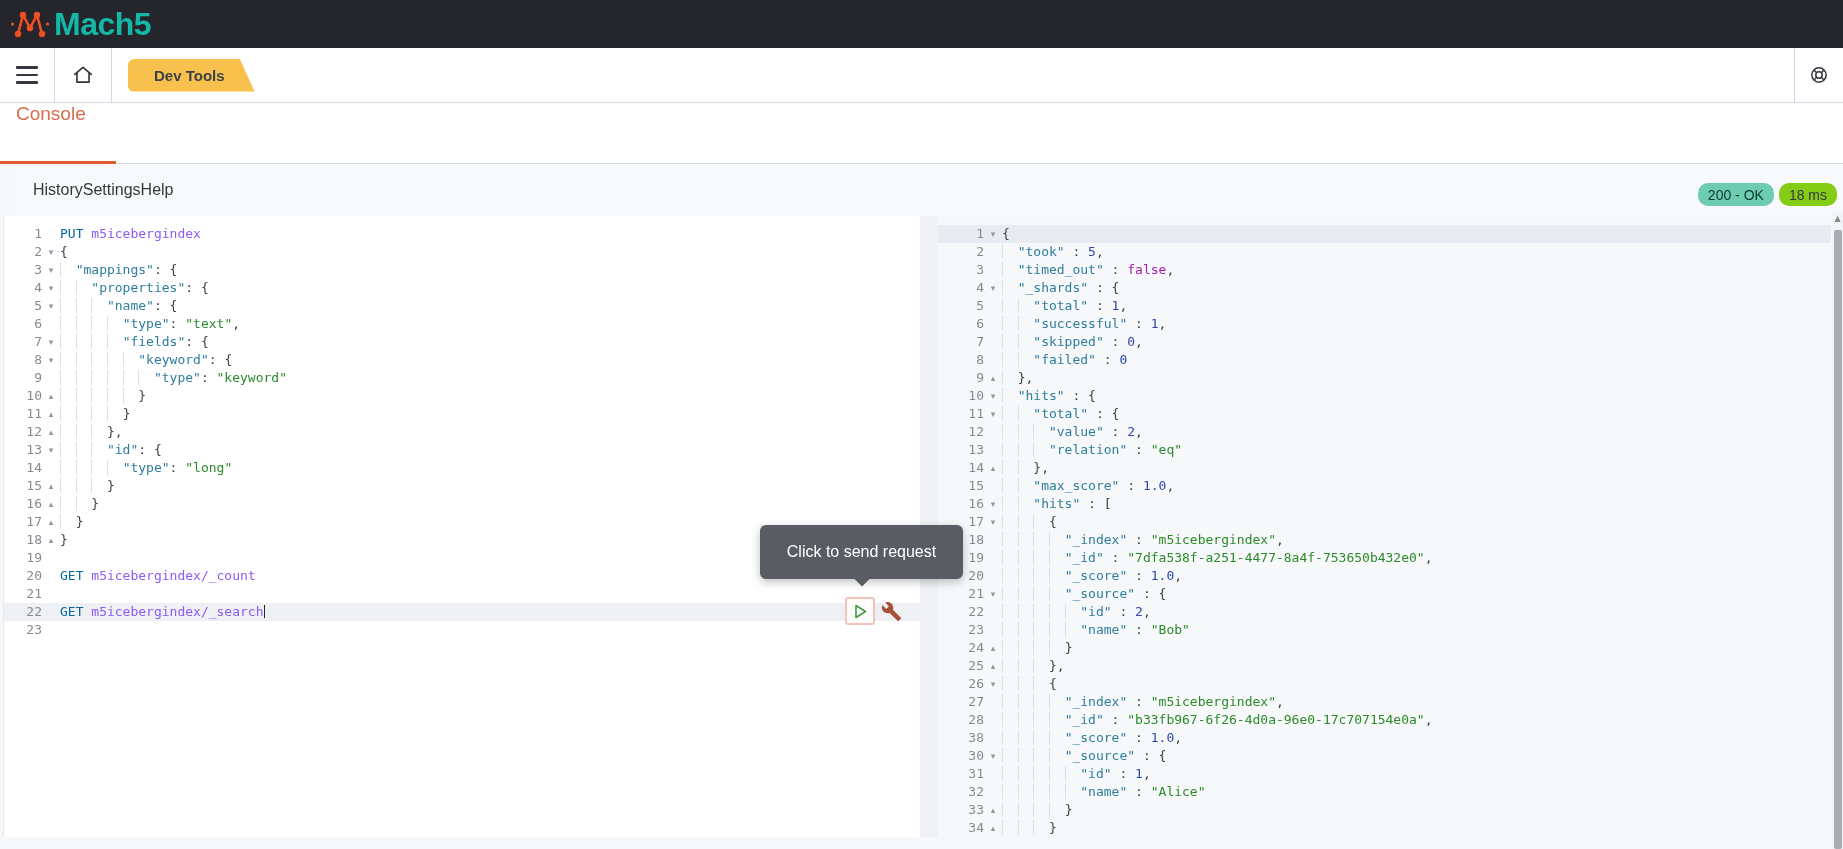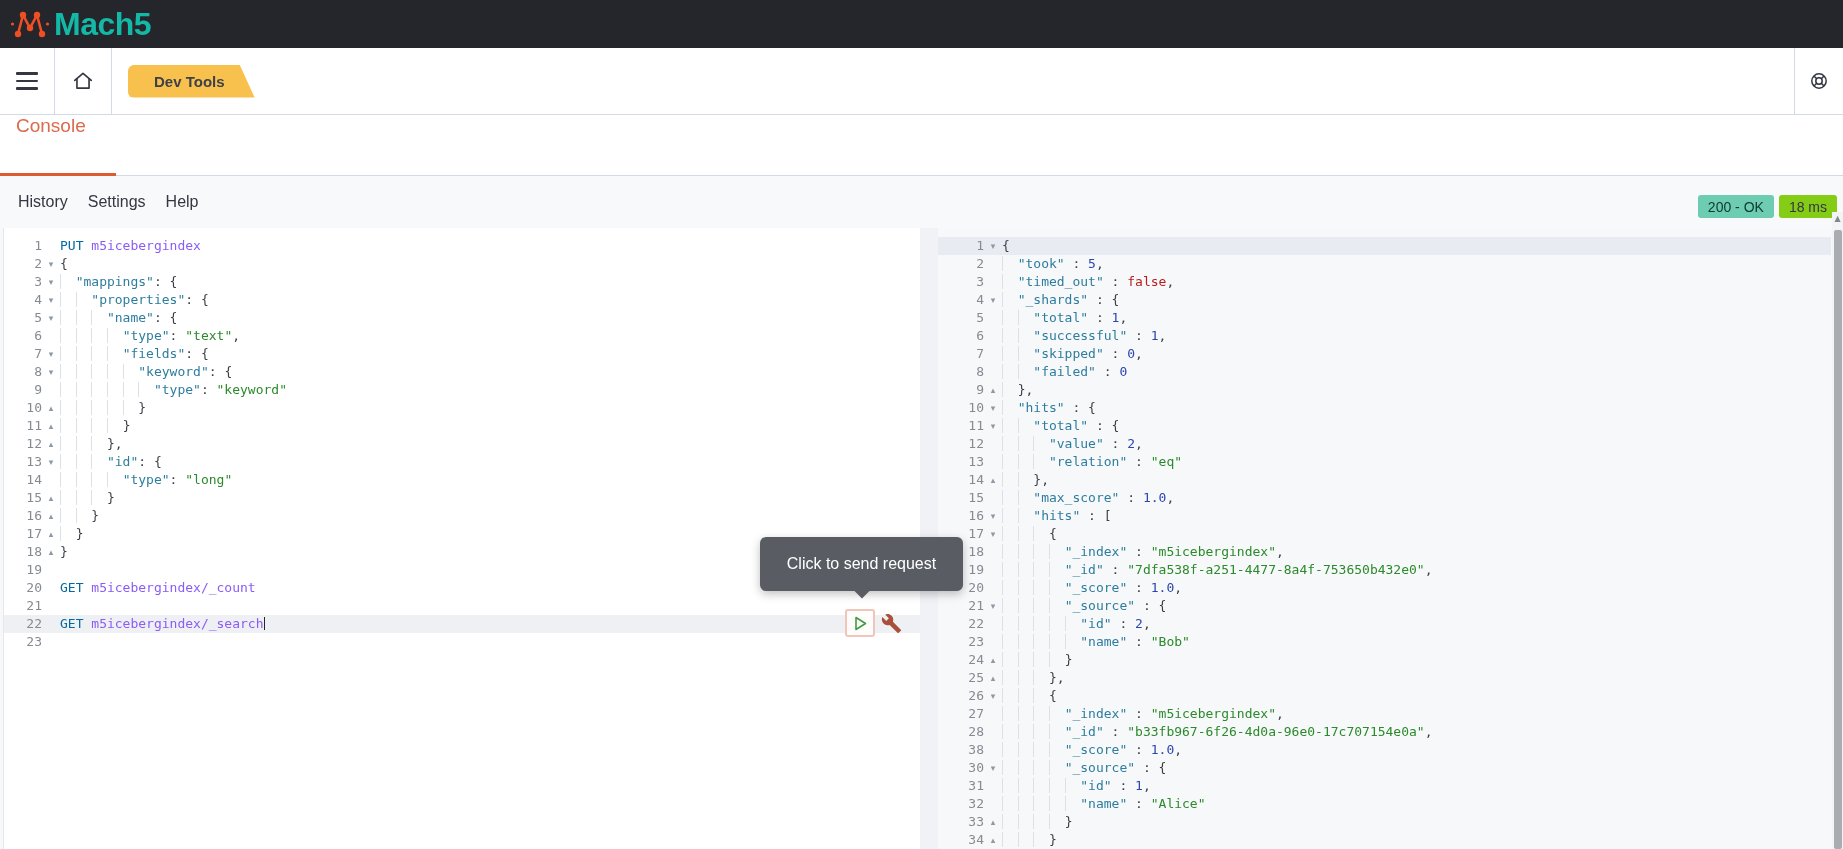--- a/index.html
+++ b/index.html
@@ -4,45 +4,45 @@
 <style>
   * { margin:0; padding:0; box-sizing:border-box; }
   body { font-family:"Liberation Sans", sans-serif; background:#e9ebef; }
   .wrap { position:relative; width:1843px; height:849px; background:#f7f8fa; overflow:hidden; }
 
   
   .topbar { height:48px; background:#24262b; display:flex; align-items:center; padding-left:10px; }
   .brand { color:#14b8a6; font-size:32px; font-weight:bold; letter-spacing:-0.5px; margin-left:4px; }
 
   
-  .navbar { height:67px; background:#fff; border-bottom:1px solid #d3dae6; display:flex; align-items:stretch; }
+  .navbar { height:55px; background:#fff; border-bottom:1px solid #d3dae6; display:flex; align-items:stretch; }
   .nav-btn { display:flex; align-items:center; justify-content:center; cursor:pointer; }
   .hamburger { width:54px; flex-direction:column; gap:5px; }
   .hamburger div { width:22px; height:2.5px; background:#343741; border-radius:1px; }
   .home-box { width:56px; }
   .vdiv { width:1px; background:#d3dae6; }
   .devtools-wrap { display:flex; align-items:center; margin-left:16px; }
   .devtools-tab { background:#f8c14d; color:#3d4149; font-size:15px; font-weight:bold;
     padding:8px 30px 8px 26px; border-radius:6px 4px 0 6px;
     clip-path: polygon(0 0, calc(100% - 15px) 0, 100% 100%, 0 100%); cursor:pointer; }
   .nav-spacer { flex:1; }
   .help-box { width:48px; }
 
   
   .console-row { height:61px; background:#fff; border-bottom:1px solid #d3dae6; position:relative;
     display:flex; }
   .console-title { margin-left:16px; font-size:19px; color:#dc6a4d; cursor:pointer; }
   .console-underline { position:absolute; left:0; bottom:-1px; width:116px; height:3px; background:#dd5b30; }
 
   
-  .menu-row { height:52px; background:#f8f9fb; display:flex; align-items:center; gap:20px;
-    padding-left:18px; position:relative; }
+  .menu-row { height:52px; background:#f8f9fb; display:flex; align-items:center; 
+    padding-left:18px; position:relative;margin-left:15px; }
   .menu-item { font-size:16px; color:#343741; cursor:pointer; }
   .badges { position:absolute; right:6px; top:19px; display:flex; gap:5px; }
-  .badge { height:23px; display:flex; align-items:center; padding:0 10px; border-radius:3px;
+  .badge { height:23px; display:flex; align-items:center; padding:0 10px; border-radius:10px;
     font-size:14px; font-weight:500; }
   .badge-ok { background:#6dccb1; color:#0d3a30; }
   .badge-ms { background:#84cc16; color:#343741; }
 
   
   .console-body { position:relative; height:621px; display:flex; background:#f7f8fa; }
   .left-line { position:absolute; left:3px; top:0; bottom:0; width:1px; background:#e3e8ee; }
   .pane-left { margin-left:4px; width:916px; background:#fff; padding-top:9px; }
   .divider { width:18px; background:#f0f2f6; cursor:col-resize; }
   .pane-right { flex:1; background:#f7f8f9; padding-top:9px; margin-right:12px; }
@@ -57,21 +57,21 @@
   .fold { flex:none; text-align:center; color:#8d99a6; font-family:"DejaVu Sans", sans-serif;
     font-size:9px; line-height:18px; cursor:pointer; }
   .pane-left .fold { width:18px; }
   .pane-right .fold { width:18px; }
   .code { flex:1; }
   .tk-m { color:#0369a1; }
   .tk-u { color:#8b5cf6; }
   .tk-k { color:#2e7d9e; }
   .tk-s { color:#2b8a2b; }
   .tk-n { color:#2c46b0; }
-  .tk-b { color:#b91c1c; }
+  .tk-b { color:#a21caf; }
   .tk-p { color:#3a3f47; }
   .tk-i { background:repeating-linear-gradient(to right,#dde1e7 0,#dde1e7 1px,transparent 1px,transparent 2ch); }
   .caret { display:inline-block; width:1.5px; height:13px; background:#24262b; vertical-align:-2px; }
 
   
   .play-btn { position:absolute; left:845px; top:381px; width:30px; height:28px; background:#fffdfc;
     border:2px solid #f2c5ba; border-radius:3px; display:flex; align-items:center; justify-content:center;
     cursor:pointer; }
   .wrench-btn { position:absolute; left:879px; top:383px; width:24px; height:24px; display:flex;
     align-items:center; justify-content:center; cursor:pointer; }

